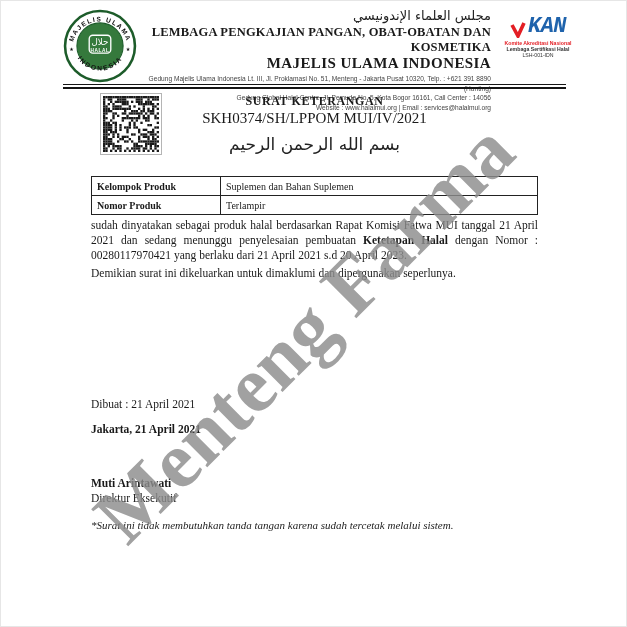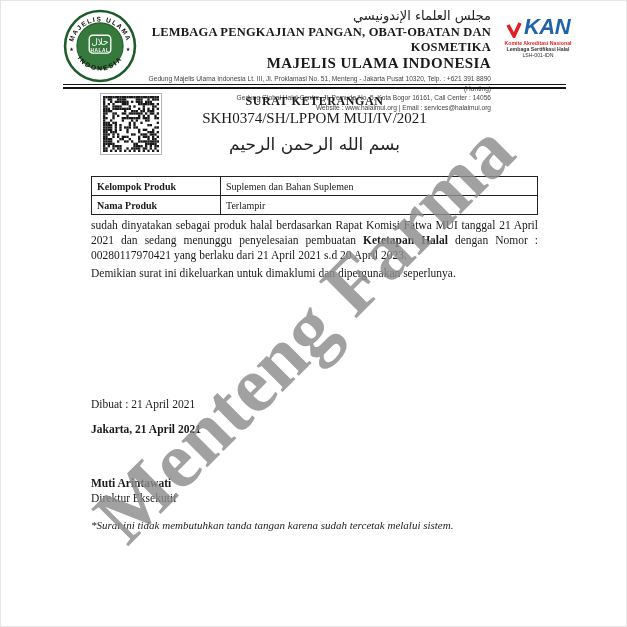--- a/index.html
+++ b/index.html
@@ -9,21 +9,21 @@
     font-family:"Liberation Serif",serif;color:#1a1a1a;
   }
   
   .mui-logo{position:absolute;left:62px;top:8px;width:74px;height:74px;}
   .header-center{position:absolute;left:136px;top:7px;width:354px;text-align:right;}
   .arabic-top{font-family:"DejaVu Sans",sans-serif;font-size:13px;line-height:1.25;color:#222;}
   .org1{font-weight:bold;font-size:12.5px;margin-top:1px;letter-spacing:.2px;}
   .org2{font-weight:bold;font-size:15px;letter-spacing:.4px;}
   .addr{font-family:"Liberation Sans",sans-serif;font-size:6.6px;color:#444;line-height:1.45;margin-top:2px;}
   .kan{position:absolute;left:494px;top:15px;width:86px;text-align:center;font-family:"Liberation Sans",sans-serif;}
-  .kan-top{display:flex;align-items:flex-end;justify-content:center;gap:2px;}
+  .kan-top{display:flex;align-items:flex-end;justify-content:center;gap:2px;font-family:Liberation Mono, monospace;}
   .kan-word{font-size:22px;font-weight:900;font-style:italic;color:#1f63ac;letter-spacing:-.5px;line-height:1;}
   .kan-sub1{font-size:5.2px;font-weight:bold;color:#e31e24;margin-top:2px;}
   .kan-sub2{font-size:5.2px;font-weight:bold;color:#333;}
   .kan-sub3{font-size:5.2px;color:#333;}
   .divider{position:absolute;left:62px;top:83px;width:503px;height:2px;
     border-top:1px solid #151515;border-bottom:2px solid #151515;}
   
   .qr{position:absolute;left:99px;top:92px;width:62px;height:62px;border:1px solid #b5b5b5;
       background:#fff;box-sizing:border-box;padding:2px;}
   .qr svg{display:block;width:56px;height:56px;}
@@ -430,21 +430,21 @@
 
   <div class="flow">
 
     <table class="info">
       <tbody>
         <tr>
           <td class="lbl">Kelompok Produk</td>
           <td>Suplemen dan Bahan Suplemen</td>
         </tr>
         <tr>
-          <td class="lbl">Nama Produk</td>
+          <td class="lbl">Nomor Produk</td>
           <td>Terlampir</td>
         </tr>
       </tbody>
     </table>
 
     <p class="p2"><span>sudah dinyatakan sebagai produk halal berdasarkan Rapat Komisi Fatwa MUI tanggal 21 April 2021 dan sedang menunggu penyelesaian pembuatan </span><span class="bold">Ketetapan Halal</span><span> dengan Nomor : 00280117970421 yang berlaku dari 21 April 2021 s.d 20 April 2023.</span></p>
 
     <p class="closing">Demikian surat ini dikeluarkan untuk dimaklumi dan dipergunakan seperlunya.</p>
   </div>
 

